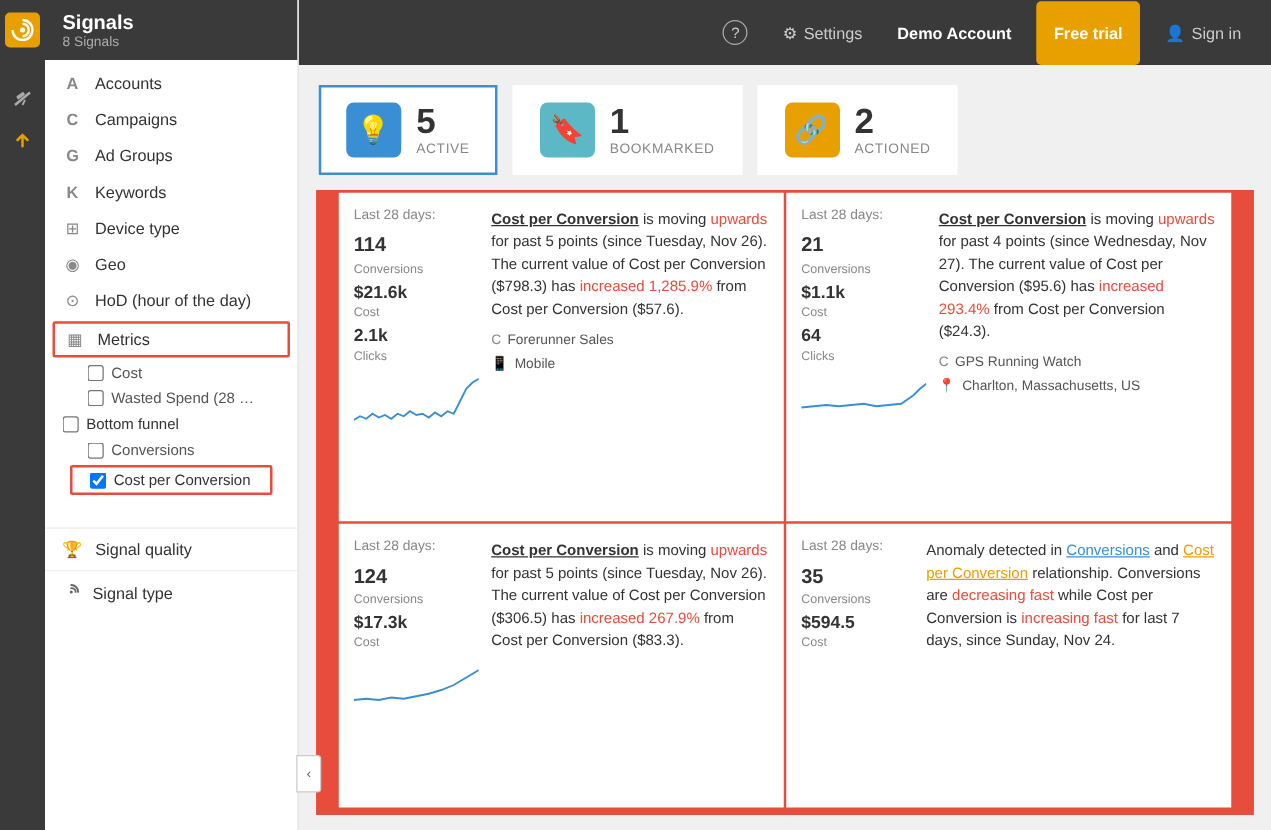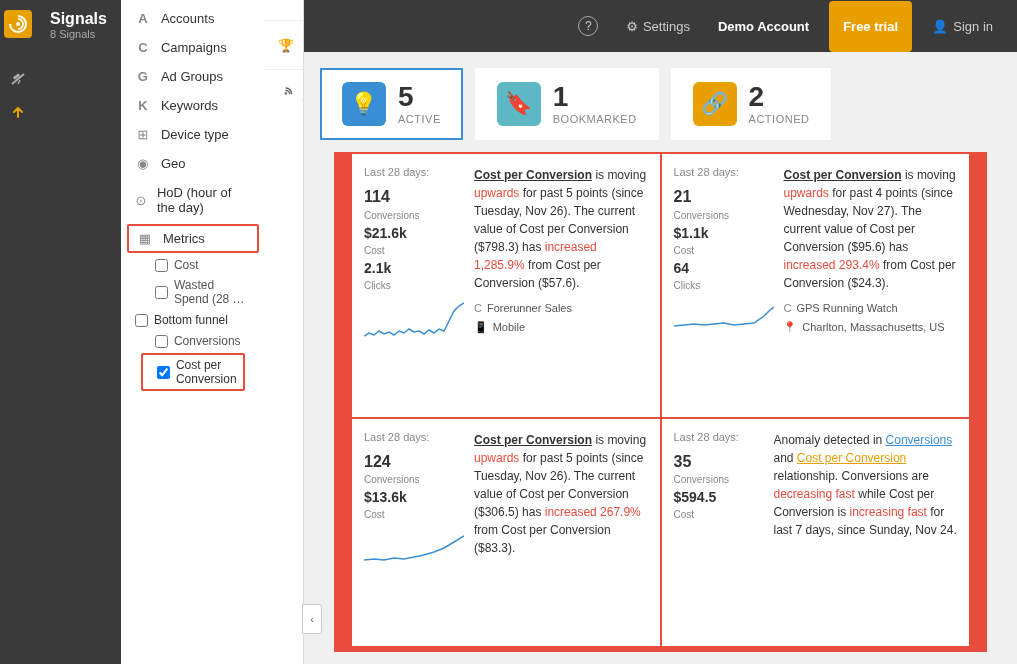--- a/index.html
+++ b/index.html
@@ -27,25 +27,25 @@
     }
     .icon-bar-item {
       width: 28px; height: 28px;
       display: flex; align-items: center; justify-content: center;
       color: #aaa; font-size: 14px; cursor: pointer;
       border-radius: 3px;
     }
 
     
     .sidebar {
-      width: 268px;
+      width: 203px;
       background: #fff;
       border-right: 1px solid #ddd;
       display: flex;
-      flex-direction: row;
+      flex-direction: column;
       flex-shrink: 0;
       overflow-y: auto;
     }
     .sidebar-header {
       background: #3a3a3a;
       color: white;
       padding: 10px 14px 8px;
     }
     .sidebar-header-title { font-size: 16px; font-weight: bold; }
     .sidebar-header-sub { font-size: 11px; color: #aaa; }
@@ -176,21 +176,21 @@
 
     
     .cards-grid {
       flex: 1;
       display: grid;
       grid-template-columns: 1fr 1fr;
       gap: 2px;
       padding: 0 16px 4px;
       overflow-y: auto;
       border: 2px solid #e74c3c;
-      margin: 0 30px 12px;
+      margin: 0 14px 12px;
       background: #e74c3c;
     }
 
     .signal-card {
       background: white;
       padding: 12px;
       display: flex;
       gap: 10px;
     }
 
@@ -476,21 +476,21 @@
             <span>Charlton, Massachusetts, US</span>
           </div>
         </div>
       </div>
 
       <div class="signal-card">
         <div class="card-left">
           <div class="card-period">Last 28 days:</div>
           <div class="card-metric-value">124</div>
           <div class="card-metric-label">Conversions</div>
-          <div class="card-sub-value">$13.6k</div>
+          <div class="card-sub-value">$17.3k</div>
           <div class="card-sub-label">Cost</div>
           <div class="card-chart">
             <svg class="sparkline" viewBox="0 0 100 40" preserveAspectRatio="none">
               <polyline points="0,30 10,29 20,30 30,28 40,29 50,27 60,25 70,22 80,18 90,12 100,6" fill="none" stroke="#3a8fd4" stroke-width="1.5"></polyline>
             </svg>
           </div>
         </div>
         <div class="card-right">
           <div class="card-desc">
             <span class="metric-link">Cost per Conversion</span>

